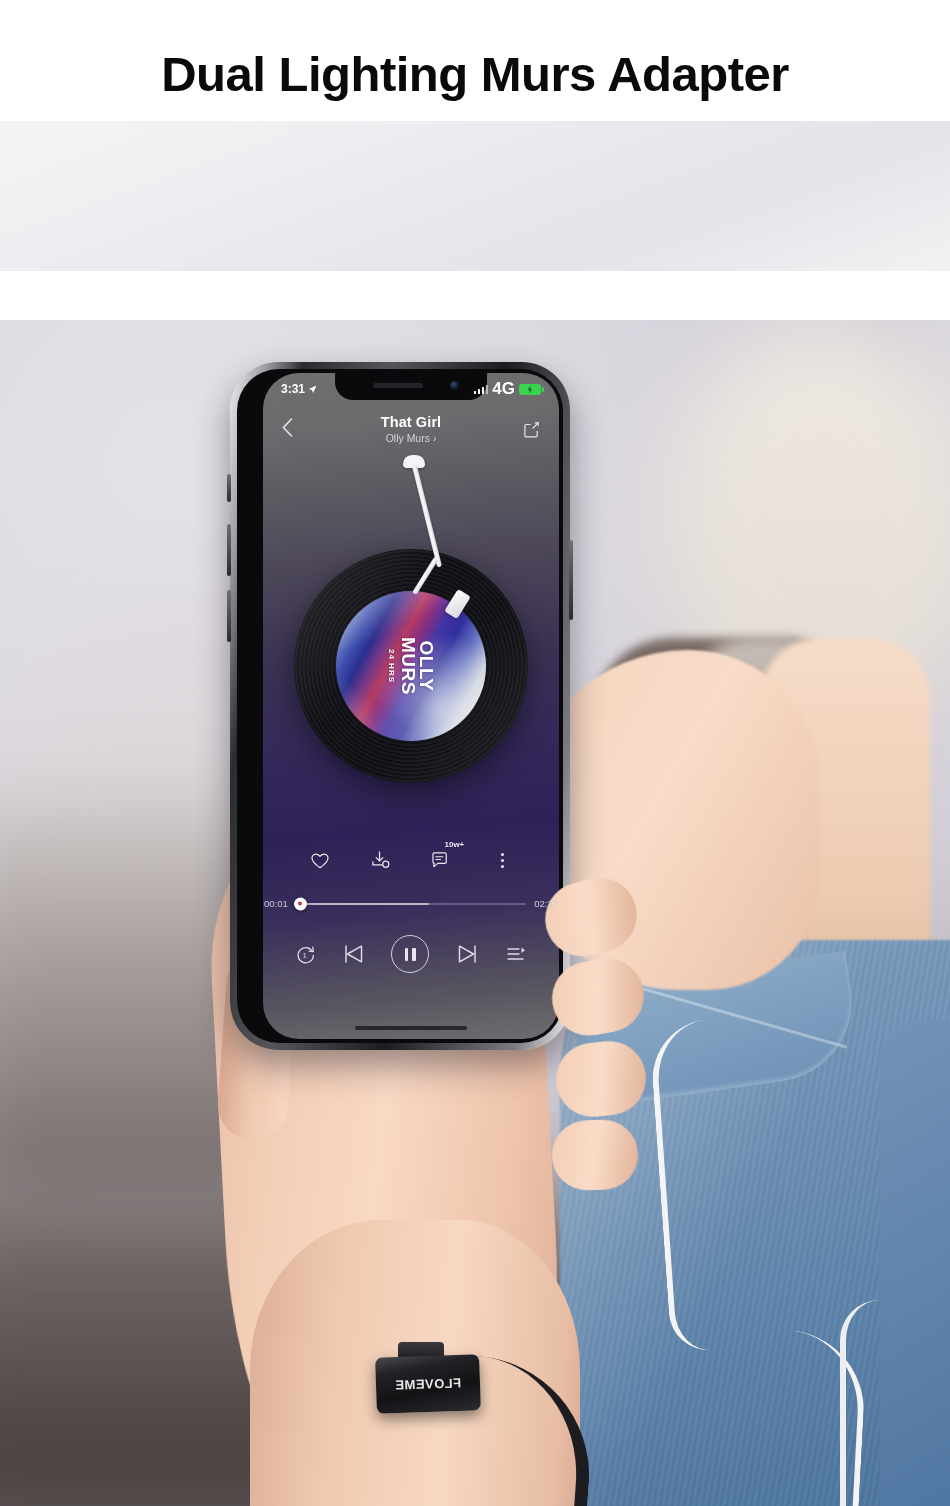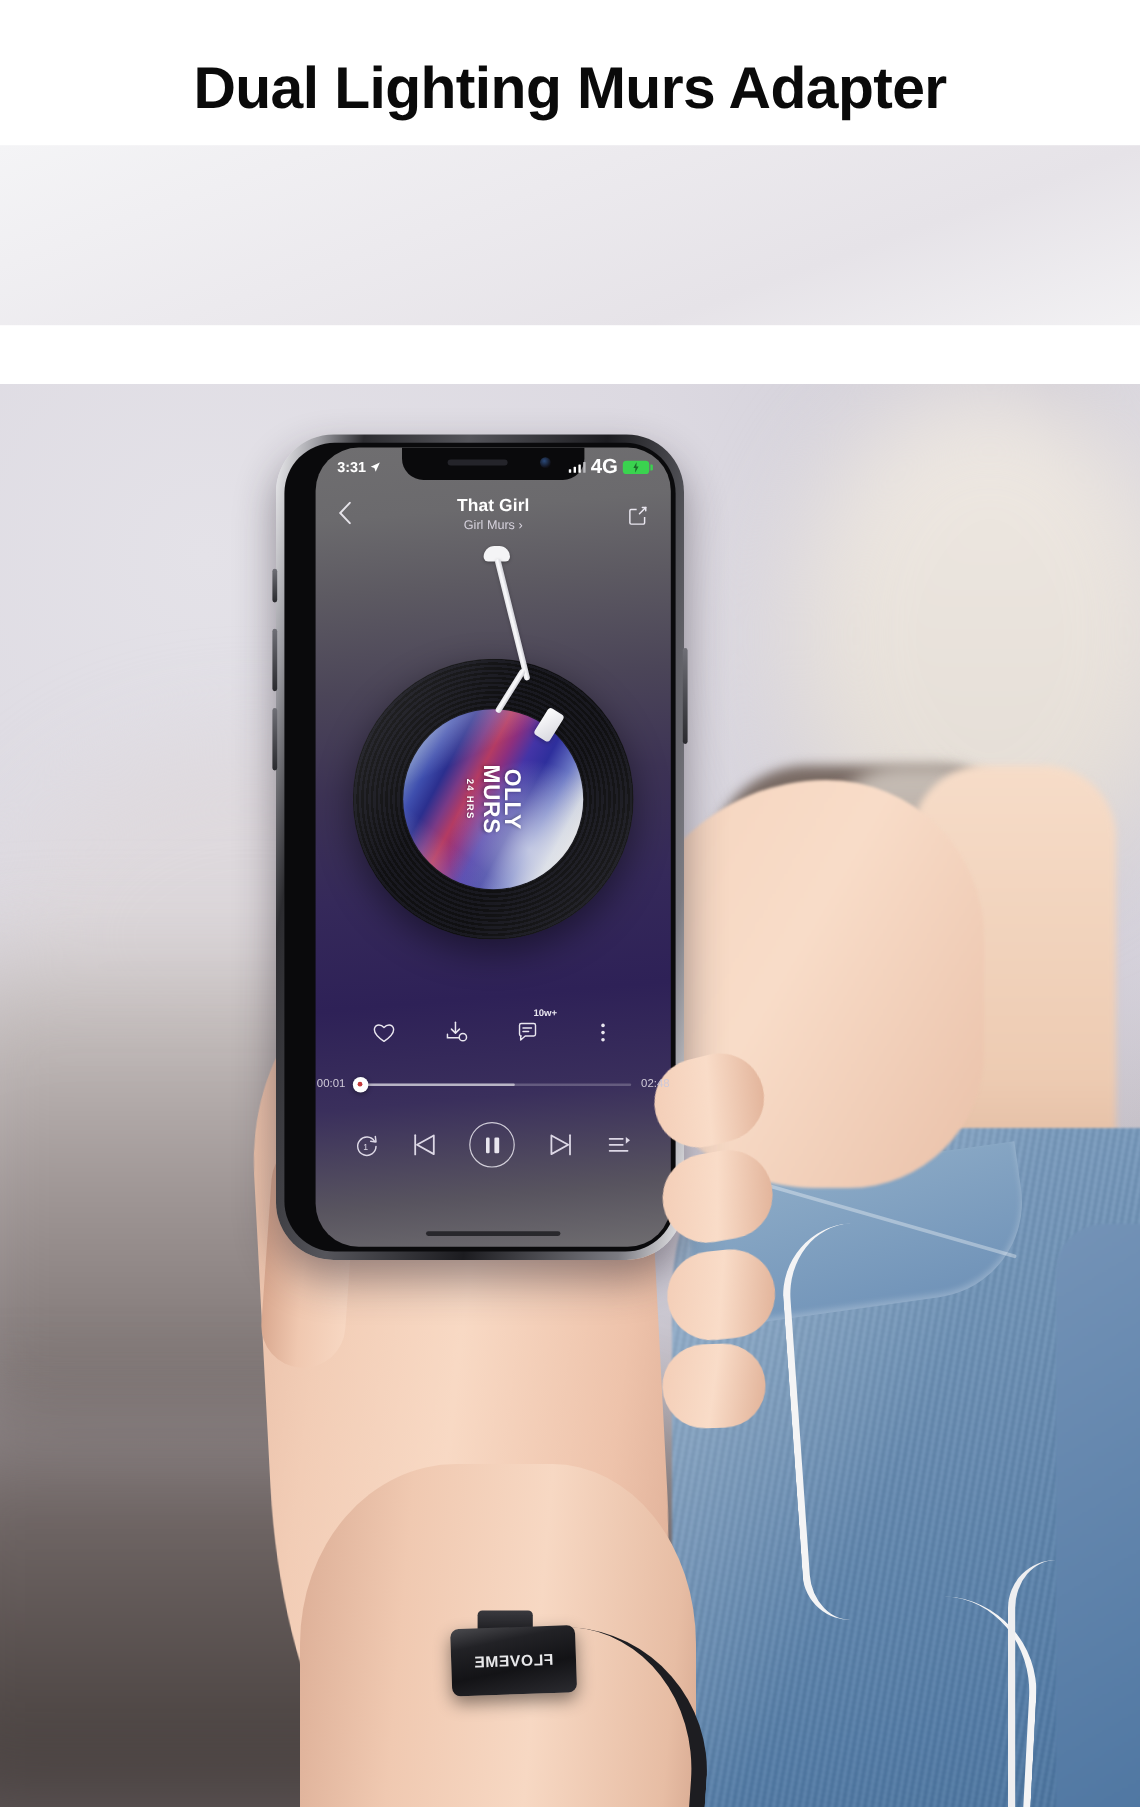--- a/index.html
+++ b/index.html
@@ -487,21 +487,21 @@
       </div>
 
       <div class="navbar">
         <div class="nav-back">
           <svg width="11" height="19" viewBox="0 0 11 19">
             <path d="M9.5 1 L1.5 9.5 L9.5 18" stroke="#eceaf0" stroke-width="1.6" fill="none" stroke-linecap="round"></path>
           </svg>
         </div>
         <div class="nav-titles">
           <div class="nav-song">That Girl</div>
-          <div class="nav-artist">Girl Murs ›</div>
+          <div class="nav-artist">Olly Murs ›</div>
         </div>
         <div class="nav-share">
           <svg width="17" height="17" viewBox="0 0 18 18">
             <path d="M13 2 H16 V5" stroke="#e9e6ef" stroke-width="1.3" fill="none" stroke-linecap="round"></path>
             <path d="M16 2 L10.5 7.5" stroke="#e9e6ef" stroke-width="1.3" fill="none" stroke-linecap="round"></path>
             <path d="M15 10.5 V15.5 A1.2 1.2 0 0 1 13.8 16.7 H3.2 A1.2 1.2 0 0 1 2 15.5 V4.9 A1.2 1.2 0 0 1 3.2 3.7 H8" stroke="#e9e6ef" stroke-width="1.3" fill="none" stroke-linejoin="round"></path>
           </svg>
         </div>
       </div>
 
@@ -553,21 +553,21 @@
             </span>
         </div>
       </div>
 
       <div class="progress">
         <span>00:01</span>
         <span class="track">
           <span class="played"></span>
           <span class="knob"></span>
         </span>
-        <span>02:48</span>
+        <span>02:37</span>
       </div>
 
       <div class="transport">
         <div class="tr">
           <svg width="21" height="21" viewBox="0 0 22 22">
             <path d="M18 7.5 A8 8 0 1 0 19.2 12" stroke="#ddd8e6" stroke-width="1.3" fill="none" stroke-linecap="round"></path>
             <path d="M18.6 3.2 L19.2 8 L14.6 7.4" stroke="#ddd8e6" stroke-width="1.3" fill="none" stroke-linecap="round" stroke-linejoin="round"></path>
             <text x="8.2" y="14.6" font-size="7.5" fill="#ddd8e6" font-family="Liberation Sans, sans-serif">1</text>
           </svg>
         </div>

